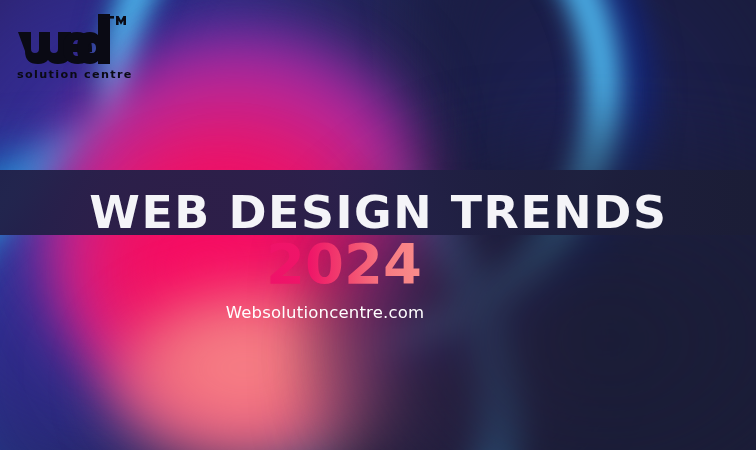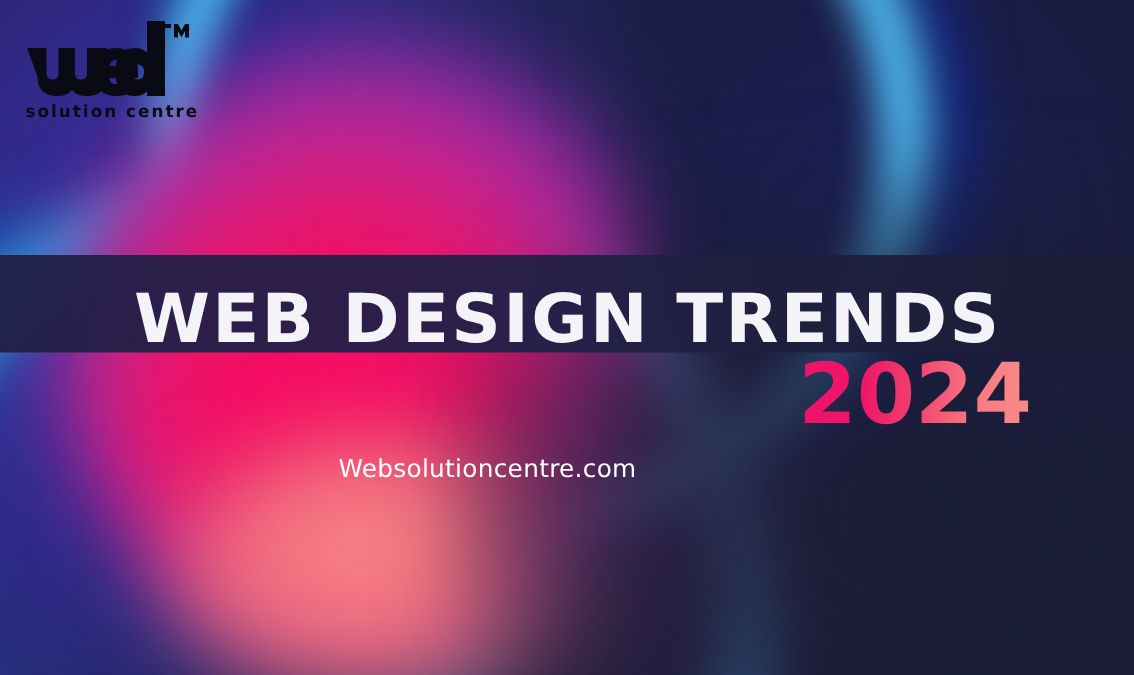--- a/index.html
+++ b/index.html
@@ -263,21 +263,21 @@
     transform: scaleX(1.02);
   }
 
   
 
   .year {
     position: absolute;
     left: 0;
     top: 236px;
     width: 756px;
-    text-align: right;
+    text-align: center;
     padding-right: 68px;
     box-sizing: border-box;
     z-index: 11;
   }
   .year-text {
     font-family: "DejaVu Sans", sans-serif;
     font-weight: bold;
     font-size: 56px;
     letter-spacing: 0px;
     line-height: 1;

